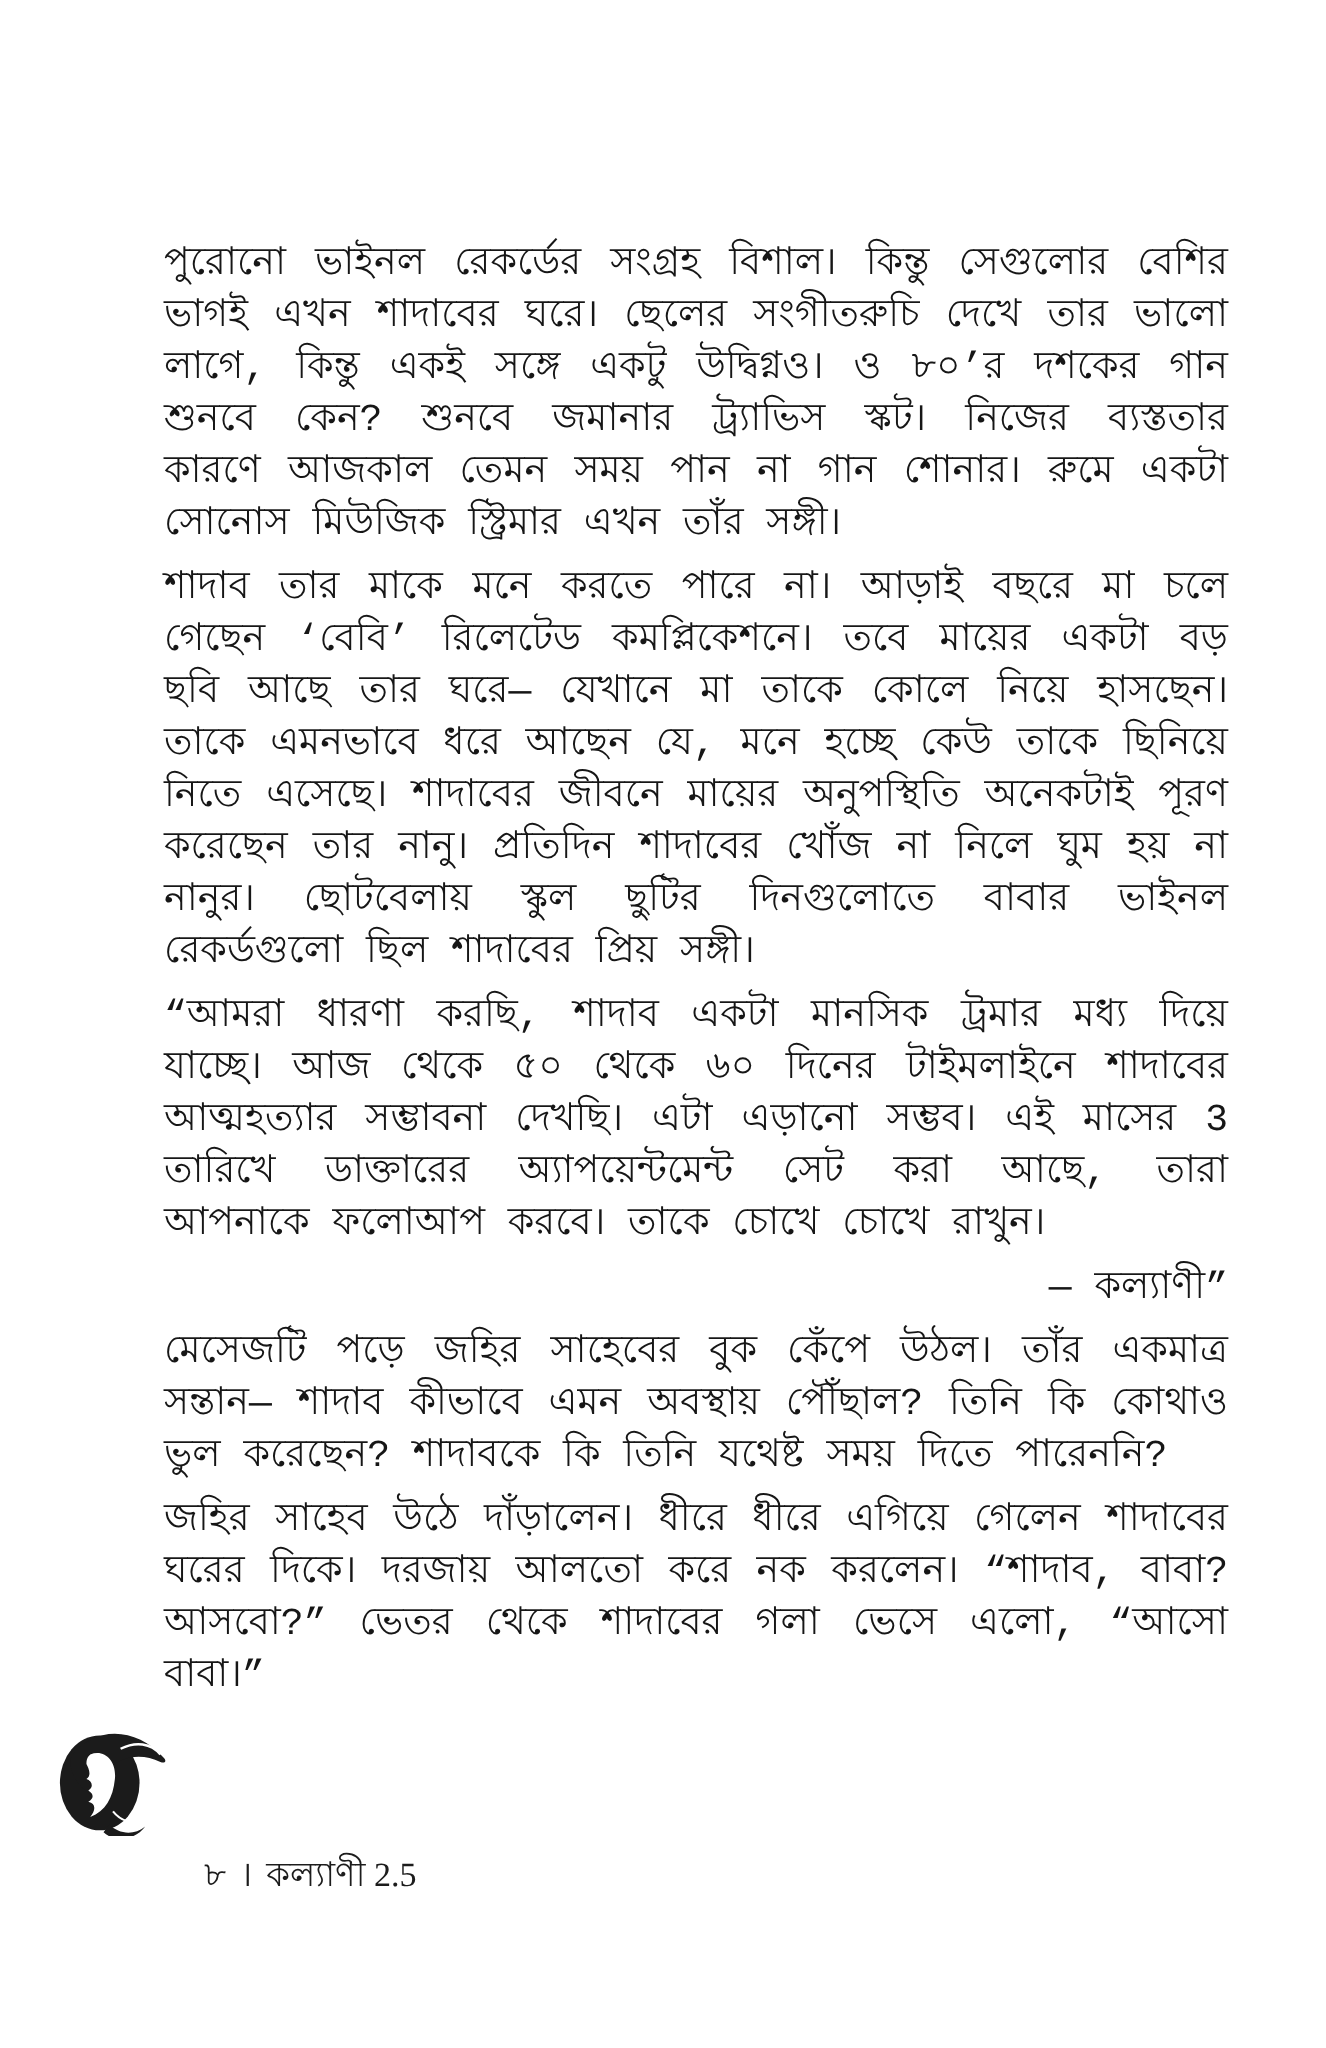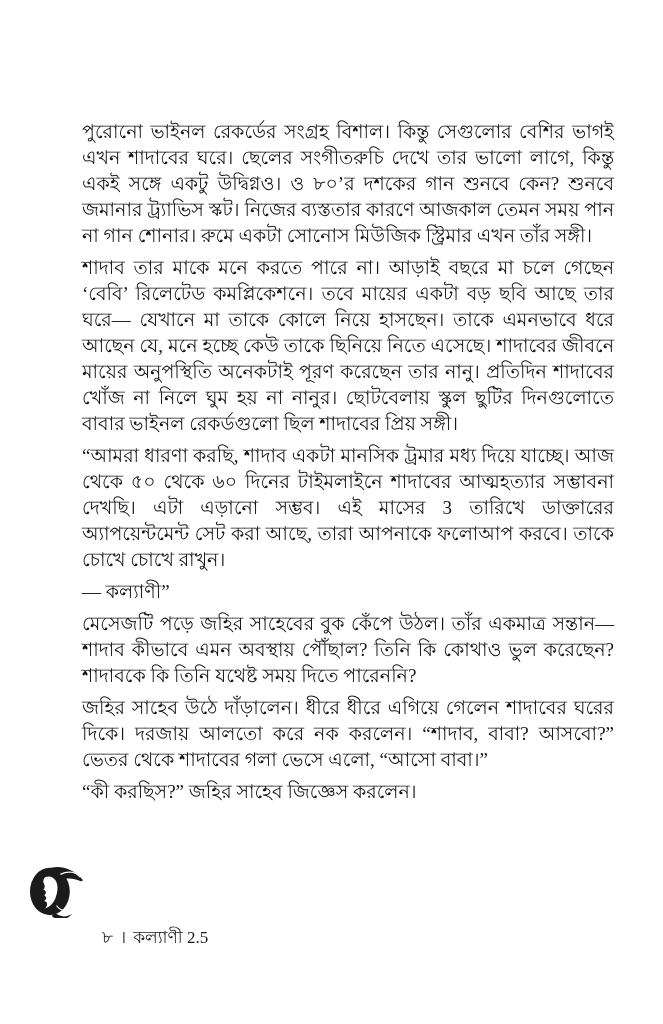--- a/index.html
+++ b/index.html
@@ -23,23 +23,24 @@
     top: 119px;
     width: 532px;
   }
   .para {
     margin: 0 0 6px 0;
     font-size: 19px;
     line-height: 26px;
     text-align: justify;
     text-justify: inter-word;
     color: #161616;
+    font-family: Liberation Mono, monospace;
   }
   .quote-signature {
-    text-align: left;
+    text-align: right;
   }
   .deco {
     position: absolute;
     left: 28px;
     top: 863px;
     width: 57px;
     height: 55px;
   }
   .footer {
     position: absolute;
@@ -58,21 +59,20 @@
 
 <div class="page">
 
   <div class="text-block">
     <p class="para">পুরোনো ভাইনল রেকর্ডের সংগ্রহ বিশাল। কিন্তু সেগুলোর বেশির ভাগই এখন শাদাবের ঘরে। ছেলের সংগীতরুচি দেখে তার ভালো লাগে, কিন্তু একই সঙ্গে একটু উদ্বিগ্নও। ও ৮০’র দশকের গান শুনবে কেন? শুনবে জমানার ট্র্যাভিস স্কট। নিজের ব্যস্ততার কারণে আজকাল তেমন সময় পান না গান শোনার। রুমে একটা সোনোস মিউজিক স্ট্রিমার এখন তাঁর সঙ্গী।</p>
     <p class="para">শাদাব তার মাকে মনে করতে পারে না। আড়াই বছরে মা চলে গেছেন ‘বেবি’ রিলেটেড কমপ্লিকেশনে। তবে মায়ের একটা বড় ছবি আছে তার ঘরে— যেখানে মা তাকে কোলে নিয়ে হাসছেন। তাকে এমনভাবে ধরে আছেন যে, মনে হচ্ছে কেউ তাকে ছিনিয়ে নিতে এসেছে। শাদাবের জীবনে মায়ের অনুপস্থিতি অনেকটাই পূরণ করেছেন তার নানু। প্রতিদিন শাদাবের খোঁজ না নিলে ঘুম হয় না নানুর। ছোটবেলায় স্কুল ছুটির দিনগুলোতে বাবার ভাইনল রেকর্ডগুলো ছিল শাদাবের প্রিয় সঙ্গী।</p>
     <p class="para">“আমরা ধারণা করছি, শাদাব একটা মানসিক ট্রমার মধ্য দিয়ে যাচ্ছে। আজ থেকে ৫০ থেকে ৬০ দিনের টাইমলাইনে শাদাবের আত্মহত্যার সম্ভাবনা দেখছি। এটা এড়ানো সম্ভব। এই মাসের 3 তারিখে ডাক্তারের অ্যাপয়েন্টমেন্ট সেট করা আছে, তারা আপনাকে ফলোআপ করবে। তাকে চোখে চোখে রাখুন।</p>
     <p class="para quote-signature">— কল্যাণী”</p>
     <p class="para">মেসেজটি পড়ে জহির সাহেবের বুক কেঁপে উঠল। তাঁর একমাত্র সন্তান— শাদাব কীভাবে এমন অবস্থায় পৌঁছাল? তিনি কি কোথাও ভুল করেছেন? শাদাবকে কি তিনি যথেষ্ট সময় দিতে পারেননি?</p>
     <p class="para">জহির সাহেব উঠে দাঁড়ালেন। ধীরে ধীরে এগিয়ে গেলেন শাদাবের ঘরের দিকে। দরজায় আলতো করে নক করলেন। “শাদাব, বাবা? আসবো?” ভেতর থেকে শাদাবের গলা ভেসে এলো, “আসো বাবা।”</p>
-    <p class="para">“কী করছিস?” জহির সাহেব জিজ্ঞেস করলেন।</p>
   </div>
 
   <div class="deco">
     <svg width="57" height="55" viewBox="0 0 60 58" xmlns="http://www.w3.org/2000/svg" aria-hidden="true">
       <g fill="#1b1b1b">
         <ellipse cx="23" cy="30" rx="21" ry="25"></ellipse>
         <path d="M8 16 C20 0 42 0 57 17 C58 18 58 20 55 19 C45 14 34 16 27 23 C22 28 20 33 20 37 C13 33 6 26 8 16 Z"></path>
         <path d="M28 52 C33 57 41 58 47 53 C41 61 30 61 25 56 Z"></path>
       </g>
       <path fill="#ffffff" d="M18 15 C26 12 32 19 31 28 C30 38 26 45 18 48 C21 44 21 41 17 40 C20 38 20 36 17 34 C20 32 19 29 16 28 C19 26 17 22 16 20 C16 17 17 16 18 15 Z"></path>

